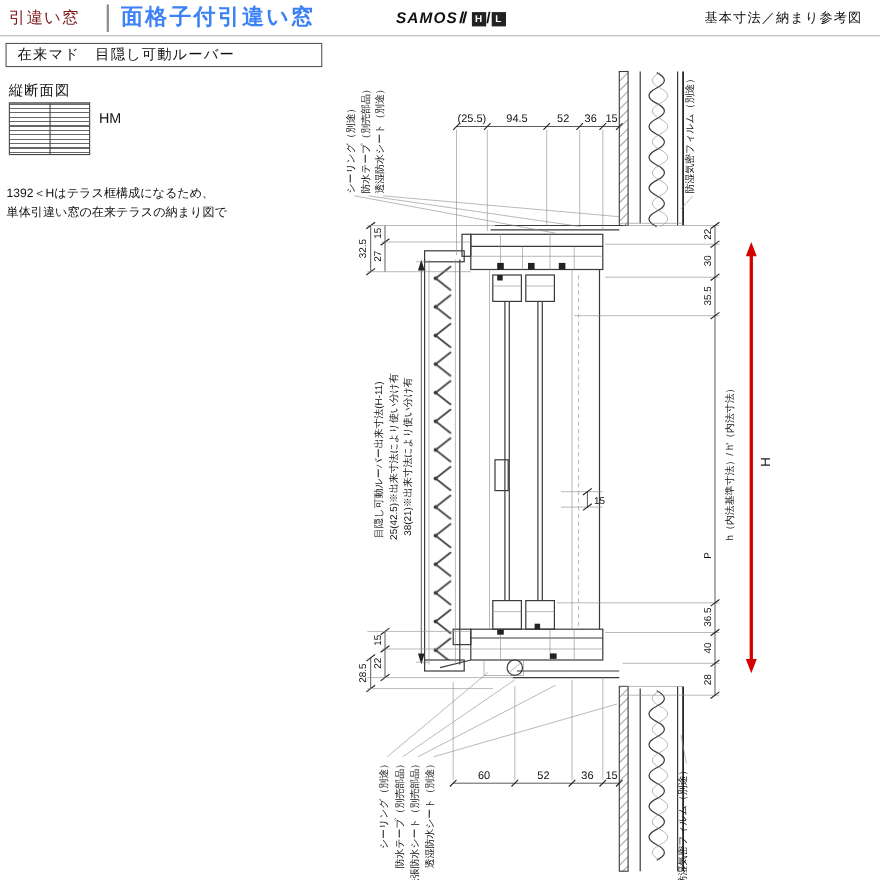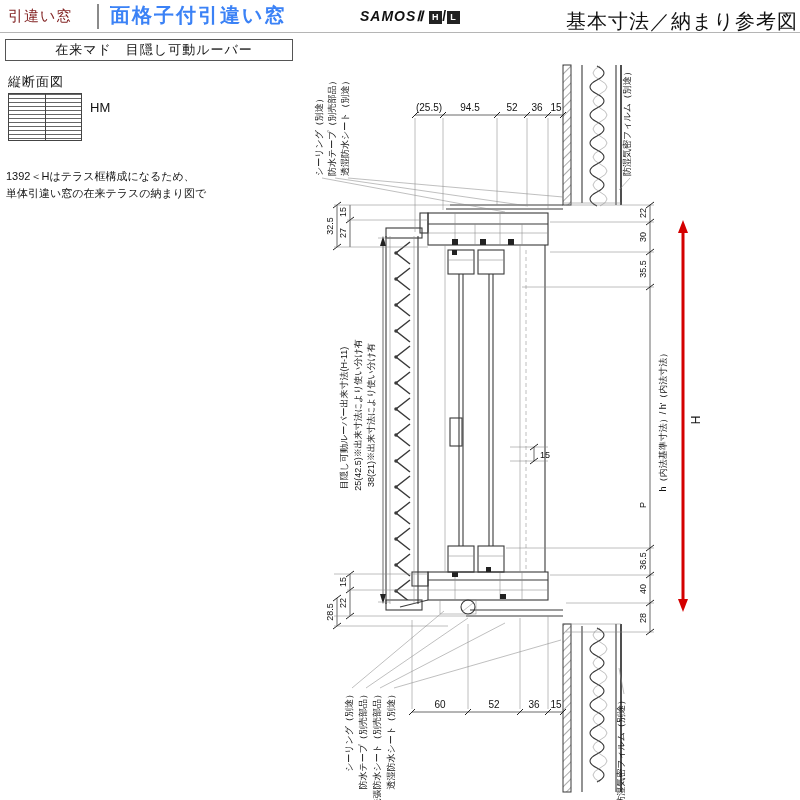--- a/index.html
+++ b/index.html
@@ -6,25 +6,25 @@
   body{width:800px;height:800px;position:relative;background:#fff;overflow:hidden;
        font-family:"Liberation Sans",sans-serif;color:#111;}
   .abs{position:absolute;}
   
   .hdr-cat{left:8px;top:7px;font-size:15px;color:#7f1d1d;letter-spacing:1px;}
   .hdr-div{left:97px;top:4px;width:2px;height:25px;background:#8a8a8a;}
   .hdr-title{left:110px;top:2px;font-size:20px;font-weight:bold;letter-spacing:2px;color:#3b82f6;}
   .hdr-series{left:360px;top:8px;font-size:14px;font-weight:bold;font-style:italic;letter-spacing:1px;}
   .badge{display:inline-block;width:13px;height:13px;line-height:13px;text-align:center;
          background:#222;color:#fff;font-size:9px;font-style:normal;font-weight:bold;vertical-align:1px;}
-  .hdr-right{right:2px;top:8px;font-size:20px;letter-spacing:1px;}
+  .hdr-right{right:16px;top:8px;font-size:12px;letter-spacing:1px;}
   .hdr-rule{left:0;top:32px;width:800px;height:1px;background:#b5b5b5;}
   
   .variant{left:5px;top:39px;width:276px;height:20px;border:1px solid #555;
-           font-size:13px;line-height:20px;padding-left:10px;letter-spacing:1px;text-align:center;}
+           font-size:13px;line-height:20px;padding-left:10px;letter-spacing:1px;}
   .sect{left:8px;top:73px;font-size:13px;letter-spacing:1px;font-family:Liberation Serif, serif;}
   
   .thumb{left:8px;top:93px;width:72px;height:46px;border:1px solid #444;
          background:repeating-linear-gradient(180deg,#666 0 1px,transparent 1px 4px);}
   .thumb-mid{left:50%;top:0;width:1px;height:100%;background:#444;}
   .thumb-lbl{left:90px;top:100px;font-size:13px;}
   
   .note{left:6px;top:168px;font-size:11px;line-height:1.55;white-space:nowrap;}
   
   text{font-family:"Liberation Sans",sans-serif;fill:#111;}

